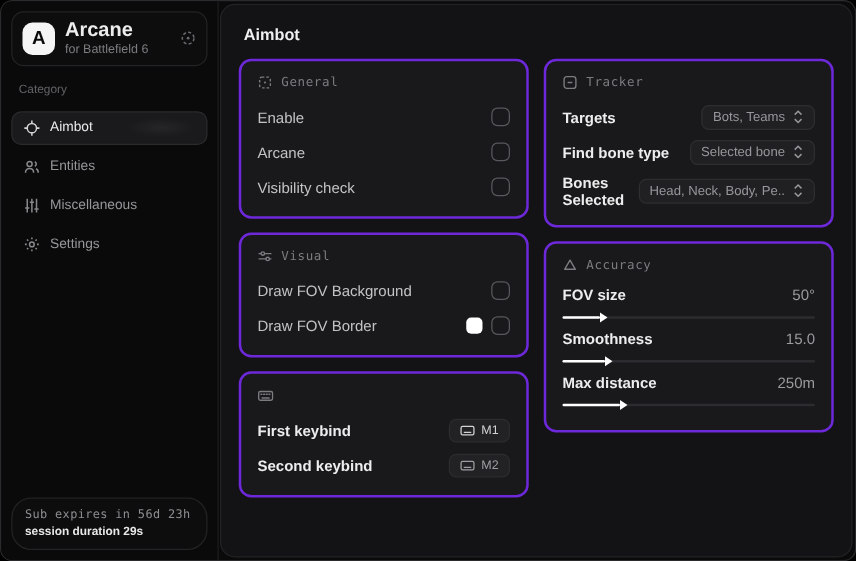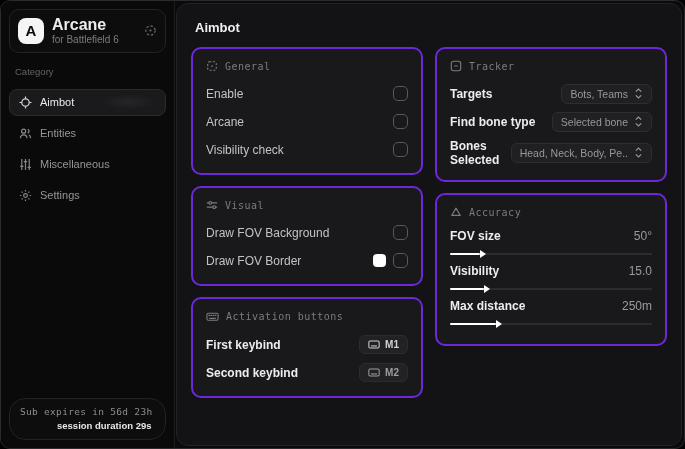--- a/index.html
+++ b/index.html
@@ -44,21 +44,21 @@
     background:radial-gradient(ellipse at center, rgba(255,255,255,0.05), transparent 70%);
     border-radius:6px;
   }
   .nav-icon { display:flex; color:inherit; opacity:.9; }
 
   .sidebar-footer {
     margin-top:auto; border:1px solid #232325; border-radius:16px; padding:7px 10px 8px 10px;
     background:#0d0d0e;
   }
   .footer-line1 { font-family:"DejaVu Sans Mono", monospace; font-size:9.5px; color:#8d8d92; letter-spacing:.3px; }
-  .footer-line2 { font-size:9.5px; color:#e8e8e8; font-weight:bold; margin-top:3px;margin-left:37px; }
+  .footer-line2 { font-size:9.5px; color:#e8e8e8; font-weight:bold; margin-top:3px; }
 
   
   .main {
     flex:1; margin:2px 2px 2px 1px; background:#131315; border:1px solid #232326;
     border-radius:12px; padding:12px 14px; display:flex; flex-direction:column; overflow:hidden;
   }
   .page-title { color:#f0f0f0; font-size:13px; font-weight:bold; padding:4px 4px 12px 4px; }
 
   .columns { display:flex; gap:12px; align-items:flex-start; }
   .col { flex:1; display:flex; flex-direction:column; gap:11px; min-width:0; }
@@ -83,21 +83,21 @@
   .swatch { width:13px; height:13px; border-radius:4px; flex:none; }
 
   .pill {
     display:flex; align-items:flex-start; gap:6px; background:#202023; border:1px solid #2e2e32;
     border-radius:6px; padding:3px 8px; color:#97979c; font-size:10.5px; cursor:pointer;
     white-space:nowrap; max-width:152px;
   }
   .pill .pill-text { overflow:hidden; text-overflow:ellipsis; }
   .keypill {
     display:flex; align-items:center; gap:5px; background:#222225; border:1px solid #2c2c30;
-    border-radius:6px; padding:3px 8px; color:#d2d2d5; font-size:10px; font-weight:bold; cursor:pointer;
+    border-radius:6px; padding:3px 8px; color:#d2d2d5; font-size:10px; font-weight:normal; cursor:pointer;
   }
 
   .slider-group { margin-top:9px; }
   .slider-group:first-of-type { margin-top:0; }
   .slider-head { display:flex; justify-content:space-between; align-items:center; }
   .slider-value { color:#9b9b9f; font-size:12px; }
   .slider-track {
     position:relative; height:2px; background:#2c2c30; border-radius:2px; margin:10px 0 6px 0; cursor:pointer;
   }
   .slider-fill { position:absolute; left:0; top:0; height:2px; background:#fff; border-radius:2px; }
@@ -235,21 +235,20 @@
 
         <div class="card">
           <div class="card-header">
             <span>
               <svg width="13" height="13" viewBox="0 0 14 14" fill="none" stroke="currentColor" stroke-width="1.2">
                 <rect x="1" y="3.5" width="12" height="7.5" rx="1.5"></rect>
                 <path d="M3.5 9 H10.5"></path>
                 <path d="M3 5.8 h.8 M5.3 5.8 h.8 M7.6 5.8 h.8 M9.9 5.8 h.8" stroke-linecap="round"></path>
               </svg>
             </span>
-            <span class="card-header-label">Activation buttons</span>
           </div>
           <div class="row">
             <span class="row-label-strong">First keybind</span>
             <button class="keypill">
               <span>
                 <svg width="12" height="9" viewBox="0 0 14 10" fill="none" stroke="currentColor" stroke-width="1.2">
                   <rect x="1" y="1" width="12" height="8" rx="1.5"></rect>
                     <path d="M3.5 6.7 H10.5"></path>
                 </svg>
               </span>
@@ -333,21 +332,21 @@
               <span class="row-label-strong">FOV size</span>
               <span class="slider-value">50°</span>
             </div>
             <div class="slider-track">
               <div class="slider-fill" style="width: 15%;"></div>
             </div>
           </div>
 
           <div class="slider-group">
             <div class="slider-head">
-              <span class="row-label-strong">Visibility</span>
+              <span class="row-label-strong">Smoothness</span>
               <span class="slider-value">15.0</span>
             </div>
             <div class="slider-track">
               <div class="slider-fill" style="width: 17%;"></div>
             </div>
           </div>
 
           <div class="slider-group">
             <div class="slider-head">
               <span class="row-label-strong">Max distance</span>

